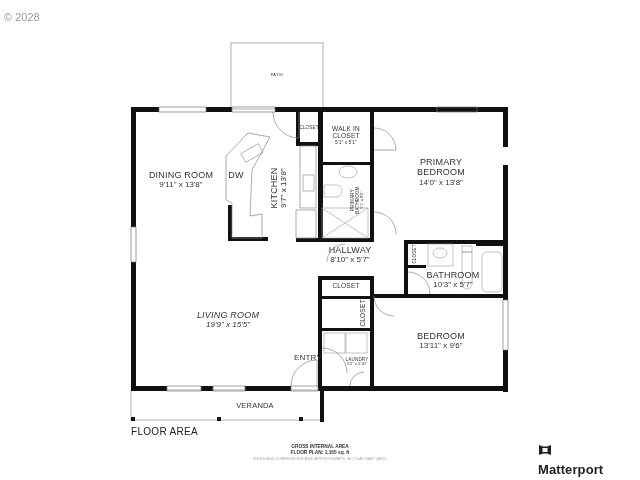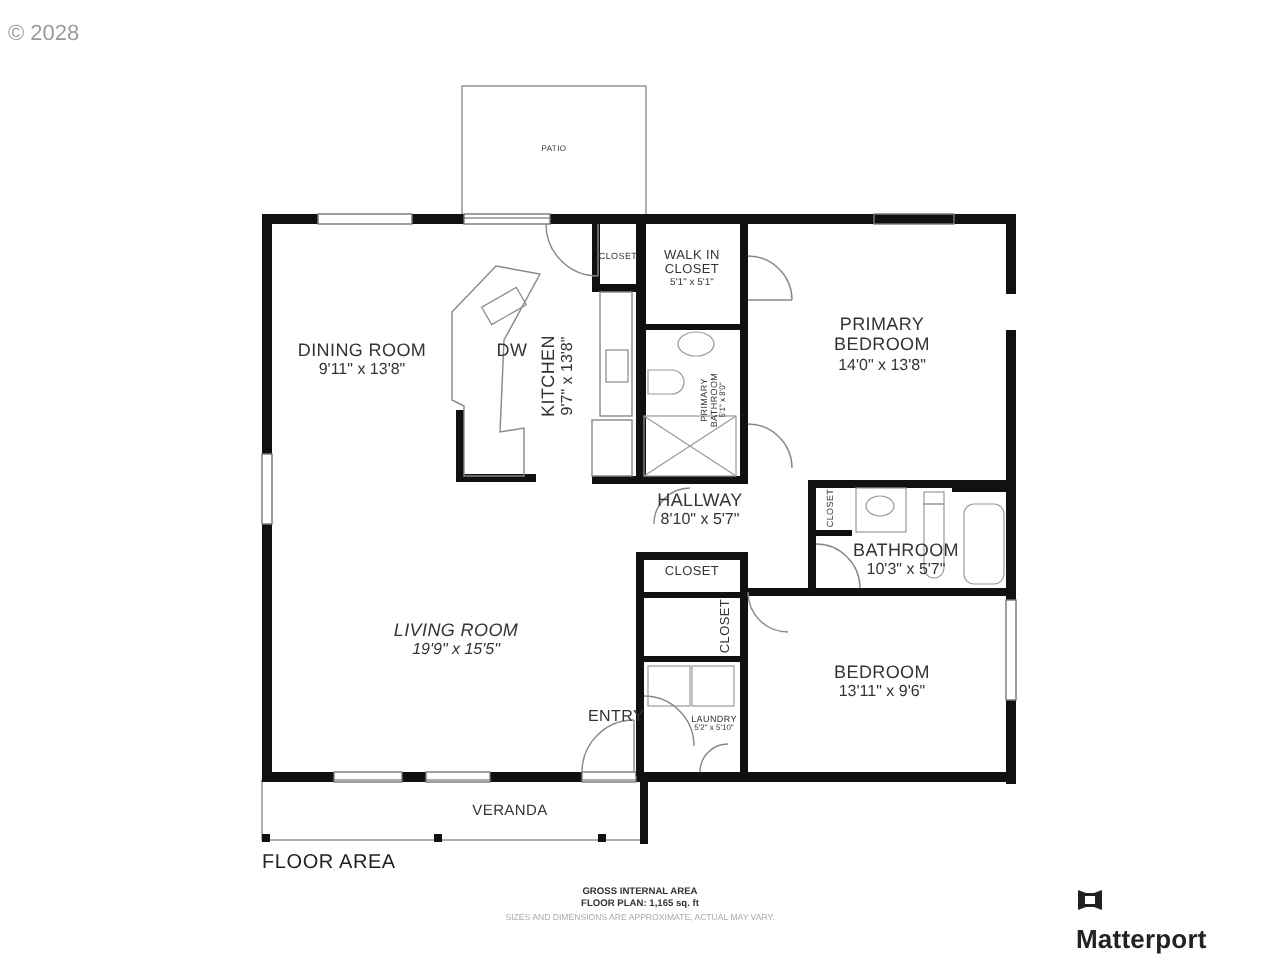--- a/index.html
+++ b/index.html
@@ -152,21 +152,21 @@
 
 <div class="lbl small" style="left:277px;top:75px;">
   <span class="n" style="font-size:4px;">PATIO</span>
 </div>
 
 <div class="lbl" style="left:181px;top:180px;">
   <span class="n">DINING ROOM</span>
   <span class="d">9'11" x 13'8"</span>
 </div>
 
-<div class="lbl" style="left:256px;top:175px;text-align:right;">
+<div class="lbl" style="left:236px;top:175px;text-align:right;">
   <span class="n">DW</span>
 </div>
 
 <div class="lbl vert" style="left:279px;top:188px;">
   <span class="n">KITCHEN</span>
   <span class="d">9'7" x 13'8"</span>
 </div>
 
 <div class="lbl small" style="left:309px;top:128px;">
   <span class="n" style="font-size:4.5px;">CLOSET</span>

